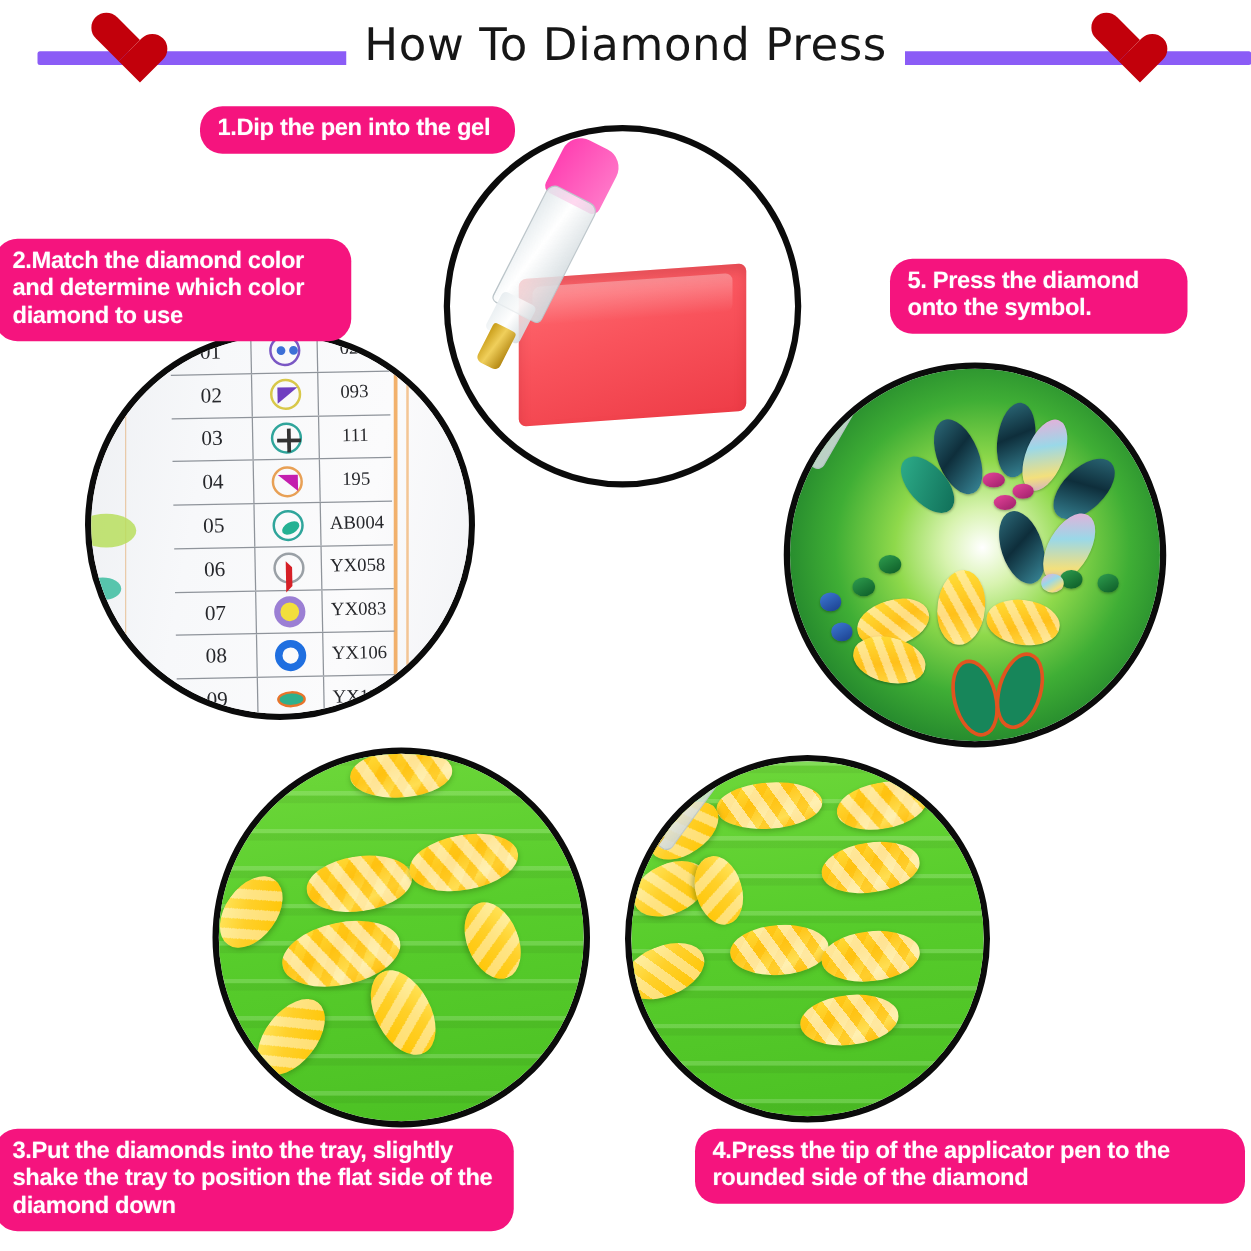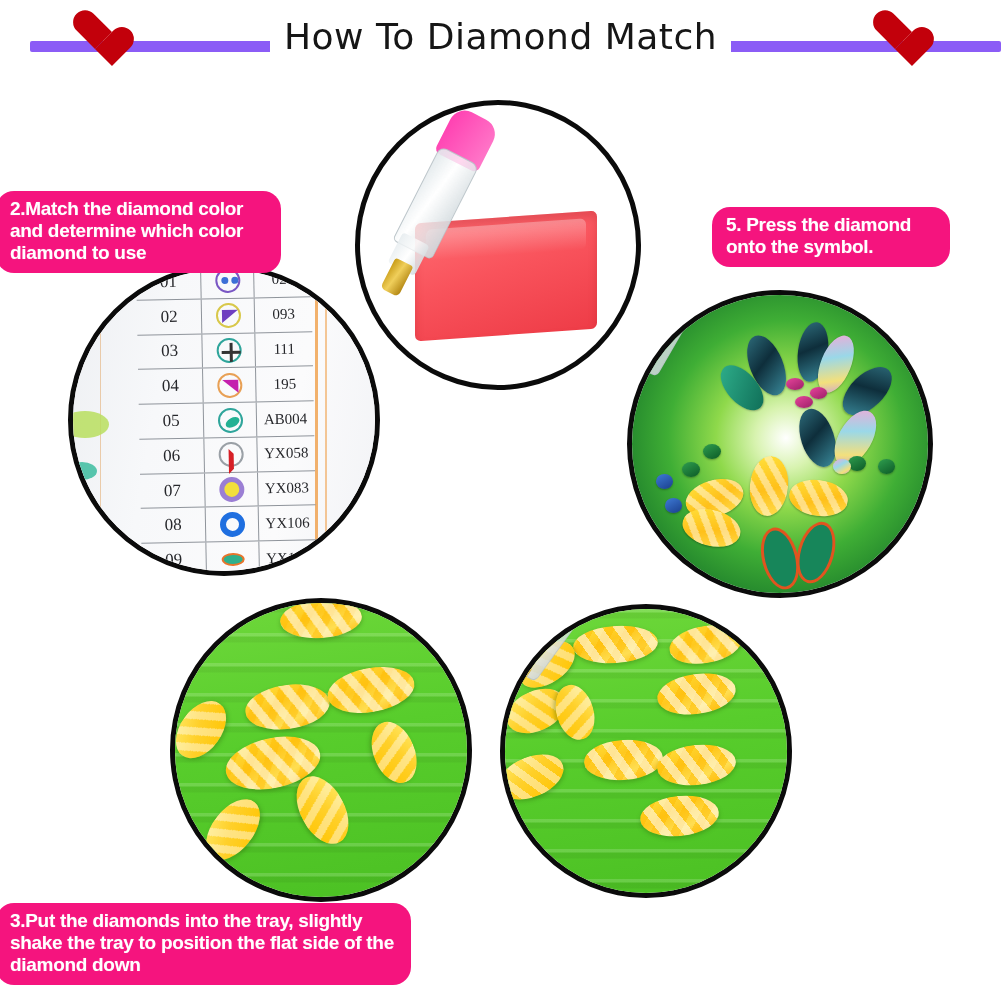--- a/index.html
+++ b/index.html
@@ -169,25 +169,27 @@
 </style>
 </head>
 <body>
 
 <div id="stage">
 
   <div class="rule left"></div>
   <div class="rule right"></div>
   <div class="heart h1"></div>
   <div class="heart h2"></div>
-  <div class="title"><span>How To Diamond Match</span></div>
-
+  <div class="title"><span>How To Diamond Press</span></div>
+
+  <div class="pill p1">1.Dip the pen into the gel</div>
   <div class="pill p2">2.Match the diamond color and determine which color diamond to use</div>
   <div class="pill p5">5. Press the diamond onto the symbol.</div>
   <div class="pill p3">3.Put the diamonds into the tray, slightly shake the tray to position the flat side of the diamond down</div>
+  <div class="pill p4">4.Press the tip of the applicator pen to the rounded side of the diamond</div>
 
   <div class="circ c1">
     <div class="inner">
       <div class="gelpad">
           <div class="shine"></div>
         </div>
       <div class="pen1">
         <div class="cap"></div>
         <div class="barrel"></div>
         <div class="neck"></div>

